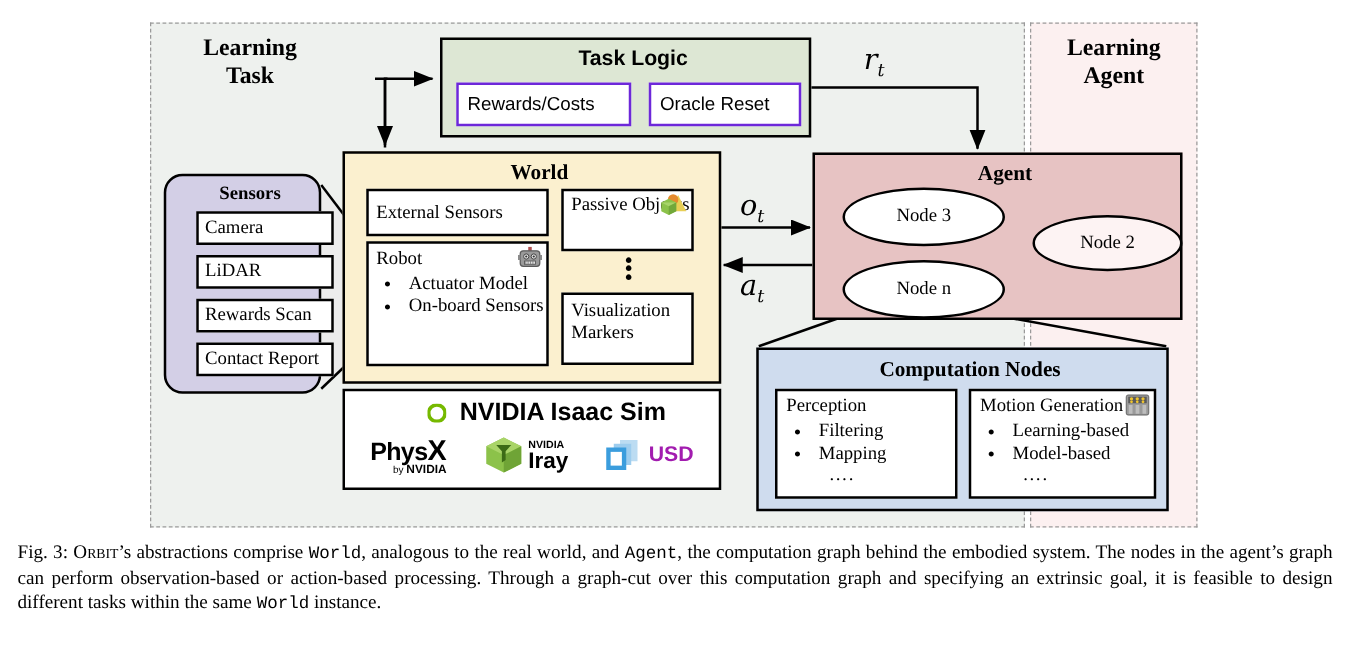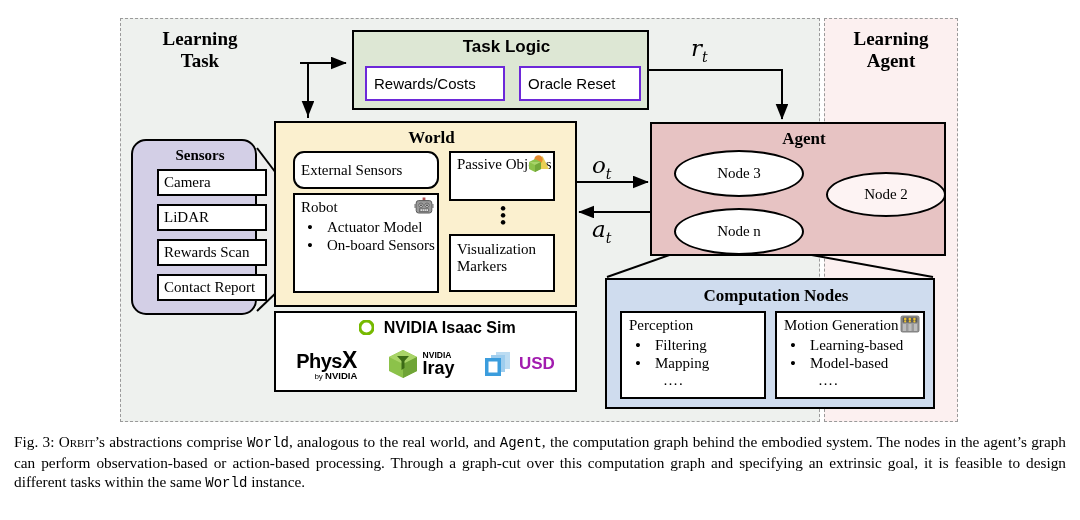--- a/index.html
+++ b/index.html
@@ -29,35 +29,35 @@
   #sensors .box-title{top:6px;font-size:15px;}
   .sensor-item{position:absolute;left:24px;width:110px;height:27px;background:#fff;
                border:2px solid #000;box-sizing:border-box;display:flex;align-items:center;
                padding-left:5px;font-size:15px;}
 
   
   #world{left:274px;top:121px;width:303px;height:186px;background:#fbf0cf;}
   #world .box-title{top:5px;font-size:17px;}
   .wsub{position:absolute;background:#fff;border:2.2px solid #000;box-sizing:border-box;}
   #ext-sensors{left:17px;top:28px;width:146px;height:38px;display:flex;align-items:center;
-               padding-left:6px;font-size:15px;border-radius:11px;}
+               padding-left:6px;font-size:15px;}
   #robot-box{left:17px;top:70px;width:146px;height:100px;padding:4px 0 0 6px;font-size:15px;}
   #passive-box{left:173px;top:28px;width:106px;height:50px;padding:3px 0 0 6px;font-size:15px;line-height:1.12;}
   #vis-box{left:173px;top:111px;width:106px;height:58px;padding:5px 0 0 6px;font-size:15px;line-height:1.12;}
   .bul{list-style:none;margin:3px 0 0 0;padding:0 0 0 4px;font-size:15px;line-height:1.18;}
   .bul li{position:relative;padding-left:22px;}
   .bul li:before{content:"\2022";position:absolute;left:2px;top:-1px;font-size:17px;}
   #vdots{position:absolute;left:222px;top:82px;width:10px;text-align:center;
          font-size:19px;line-height:7px;letter-spacing:0;}
   #vdots span{display:block;}
 
   
   #isaac{left:274px;top:311px;width:303px;height:81px;background:#fff;}
   #isaac-title{position:absolute;top:6px;left:0;right:0;text-align:center;
-               font-family:"Liberation Sans",sans-serif;font-weight:bold;font-size:16px;margin-left:24px;}
+               font-family:"Liberation Sans",sans-serif;font-weight:bold;font-size:20px;margin-left:24px;}
   #isaac-logos{position:absolute;top:34px;left:0;right:0;display:flex;
                align-items:center;justify-content:space-around;padding:0 6px;}
 
   
   #agent{left:650px;top:122px;width:296px;height:134px;background:#e7c3c3;}
   #agent .box-title{top:5px;font-size:17px;}
   .node{position:absolute;background:#fff;border:2.2px solid #000;border-radius:50%;
         display:flex;align-items:center;justify-content:center;font-size:15px;}
   #node1{left:22px;top:26px;width:126px;height:43px;}
   #node2{left:174px;top:48px;width:116px;height:41px;background:#fdf3f3;}

